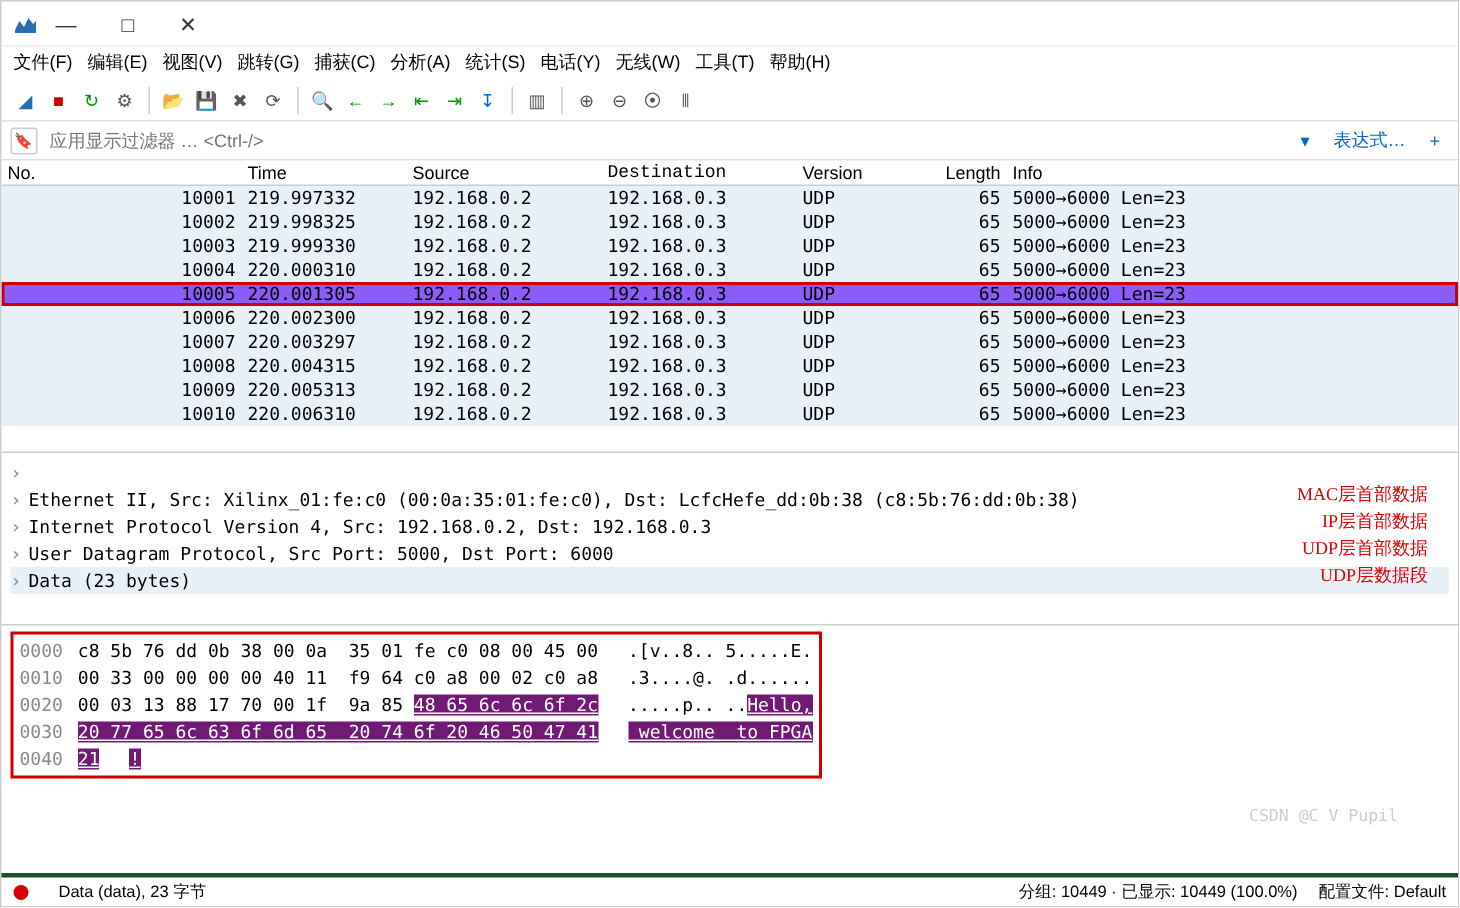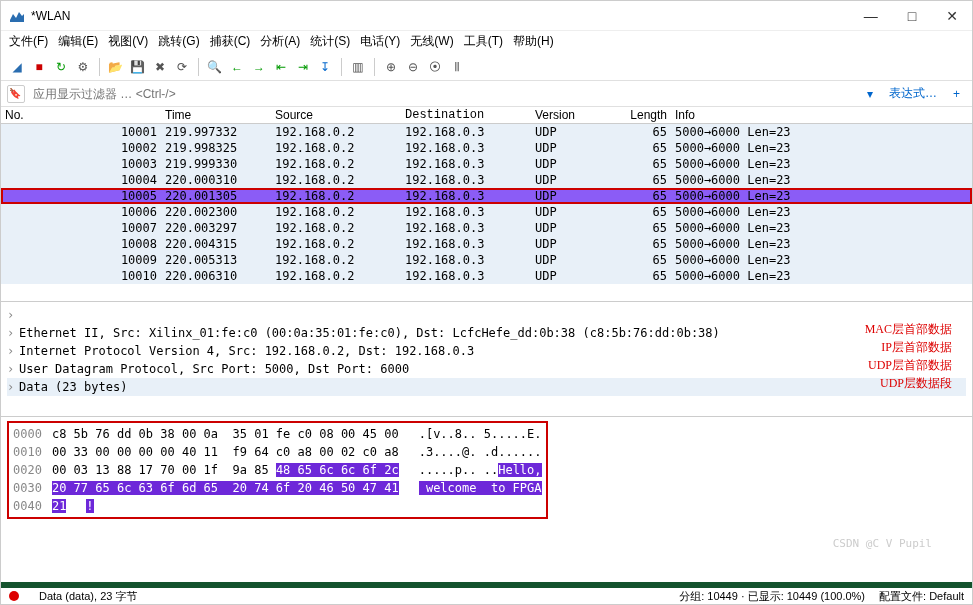--- a/index.html
+++ b/index.html
@@ -27,37 +27,36 @@
 .plrow.sel { background: #8b5cf6; outline: 2px solid #c00; outline-offset: -2px; }
 .plrow > div { font-family: Consolas, monospace; }
 .details { height: 115px; overflow: auto; padding: 4px 6px; border-bottom: 1px solid #ccc; font-family: Consolas, monospace; font-size: 12px; line-height: 1.5; position: relative; }
 .details .dline { display: flex; }
 .details .dcaret { color: #888; width: 12px; }
 .details .anno { position: absolute; color: #d00; font-family: "Microsoft YaHei"; font-size: 12px; }
 .hexpane { flex: 1; overflow: auto; padding: 4px 6px; font-family: Consolas, monospace; font-size: 12px; line-height: 1.5; position: relative; }
 .hexbox { border: 2px solid #c00; padding: 2px 4px; display: inline-block; }
 .hexrow { white-space: pre; }
 .hexrow .off { color: #888; margin-right: 10px; }
-.hexrow .sel { background: #6d28d9; color: #fff; }
+.hexrow .sel { background: #701a75; color: #fff; text-decoration: underline; }
 .hexrow .asc { margin-left: 20px; }
-.statusbar { height: 22px; border-top: 6px solid #14532d; display: flex; align-items: center; padding: 2px 8px; font-size: 11px; gap: 14px; justify-content: center; }
+.statusbar { height: 22px; border-top: 3px solid #14532d; display: flex; align-items: center; padding: 2px 8px; font-size: 11px; gap: 14px; justify-content: center; }
 .statusbar .dot { width: 10px; height: 10px; border-radius: 50%; background: #d00; margin-right: 6px; }
 .statusbar .mid { flex: 1; }
 .watermark { position: absolute; right: 40px; bottom: 30px; color: #ccc; font-size: 11px; }
 </style>
 </head>
 <body>
 
 <div class="window">
 
   <div class="titlebar">
     <svg class="logo" viewBox="0 0 16 16">
         <path fill="#2a6db0" d="M1 12 L4 6 L7 10 L10 4 L13 8 L15 6 L15 14 L1 14 Z"></path>
       </svg>
-    <span class="title">*WLAN</span>
     <div class="winbtns">
       <span>—</span>
       <span>□</span>
       <span>✕</span>
     </div>
   </div>
 
   <div class="menubar">
     <span>文件(F)</span>
     <span>编辑(E)</span>

